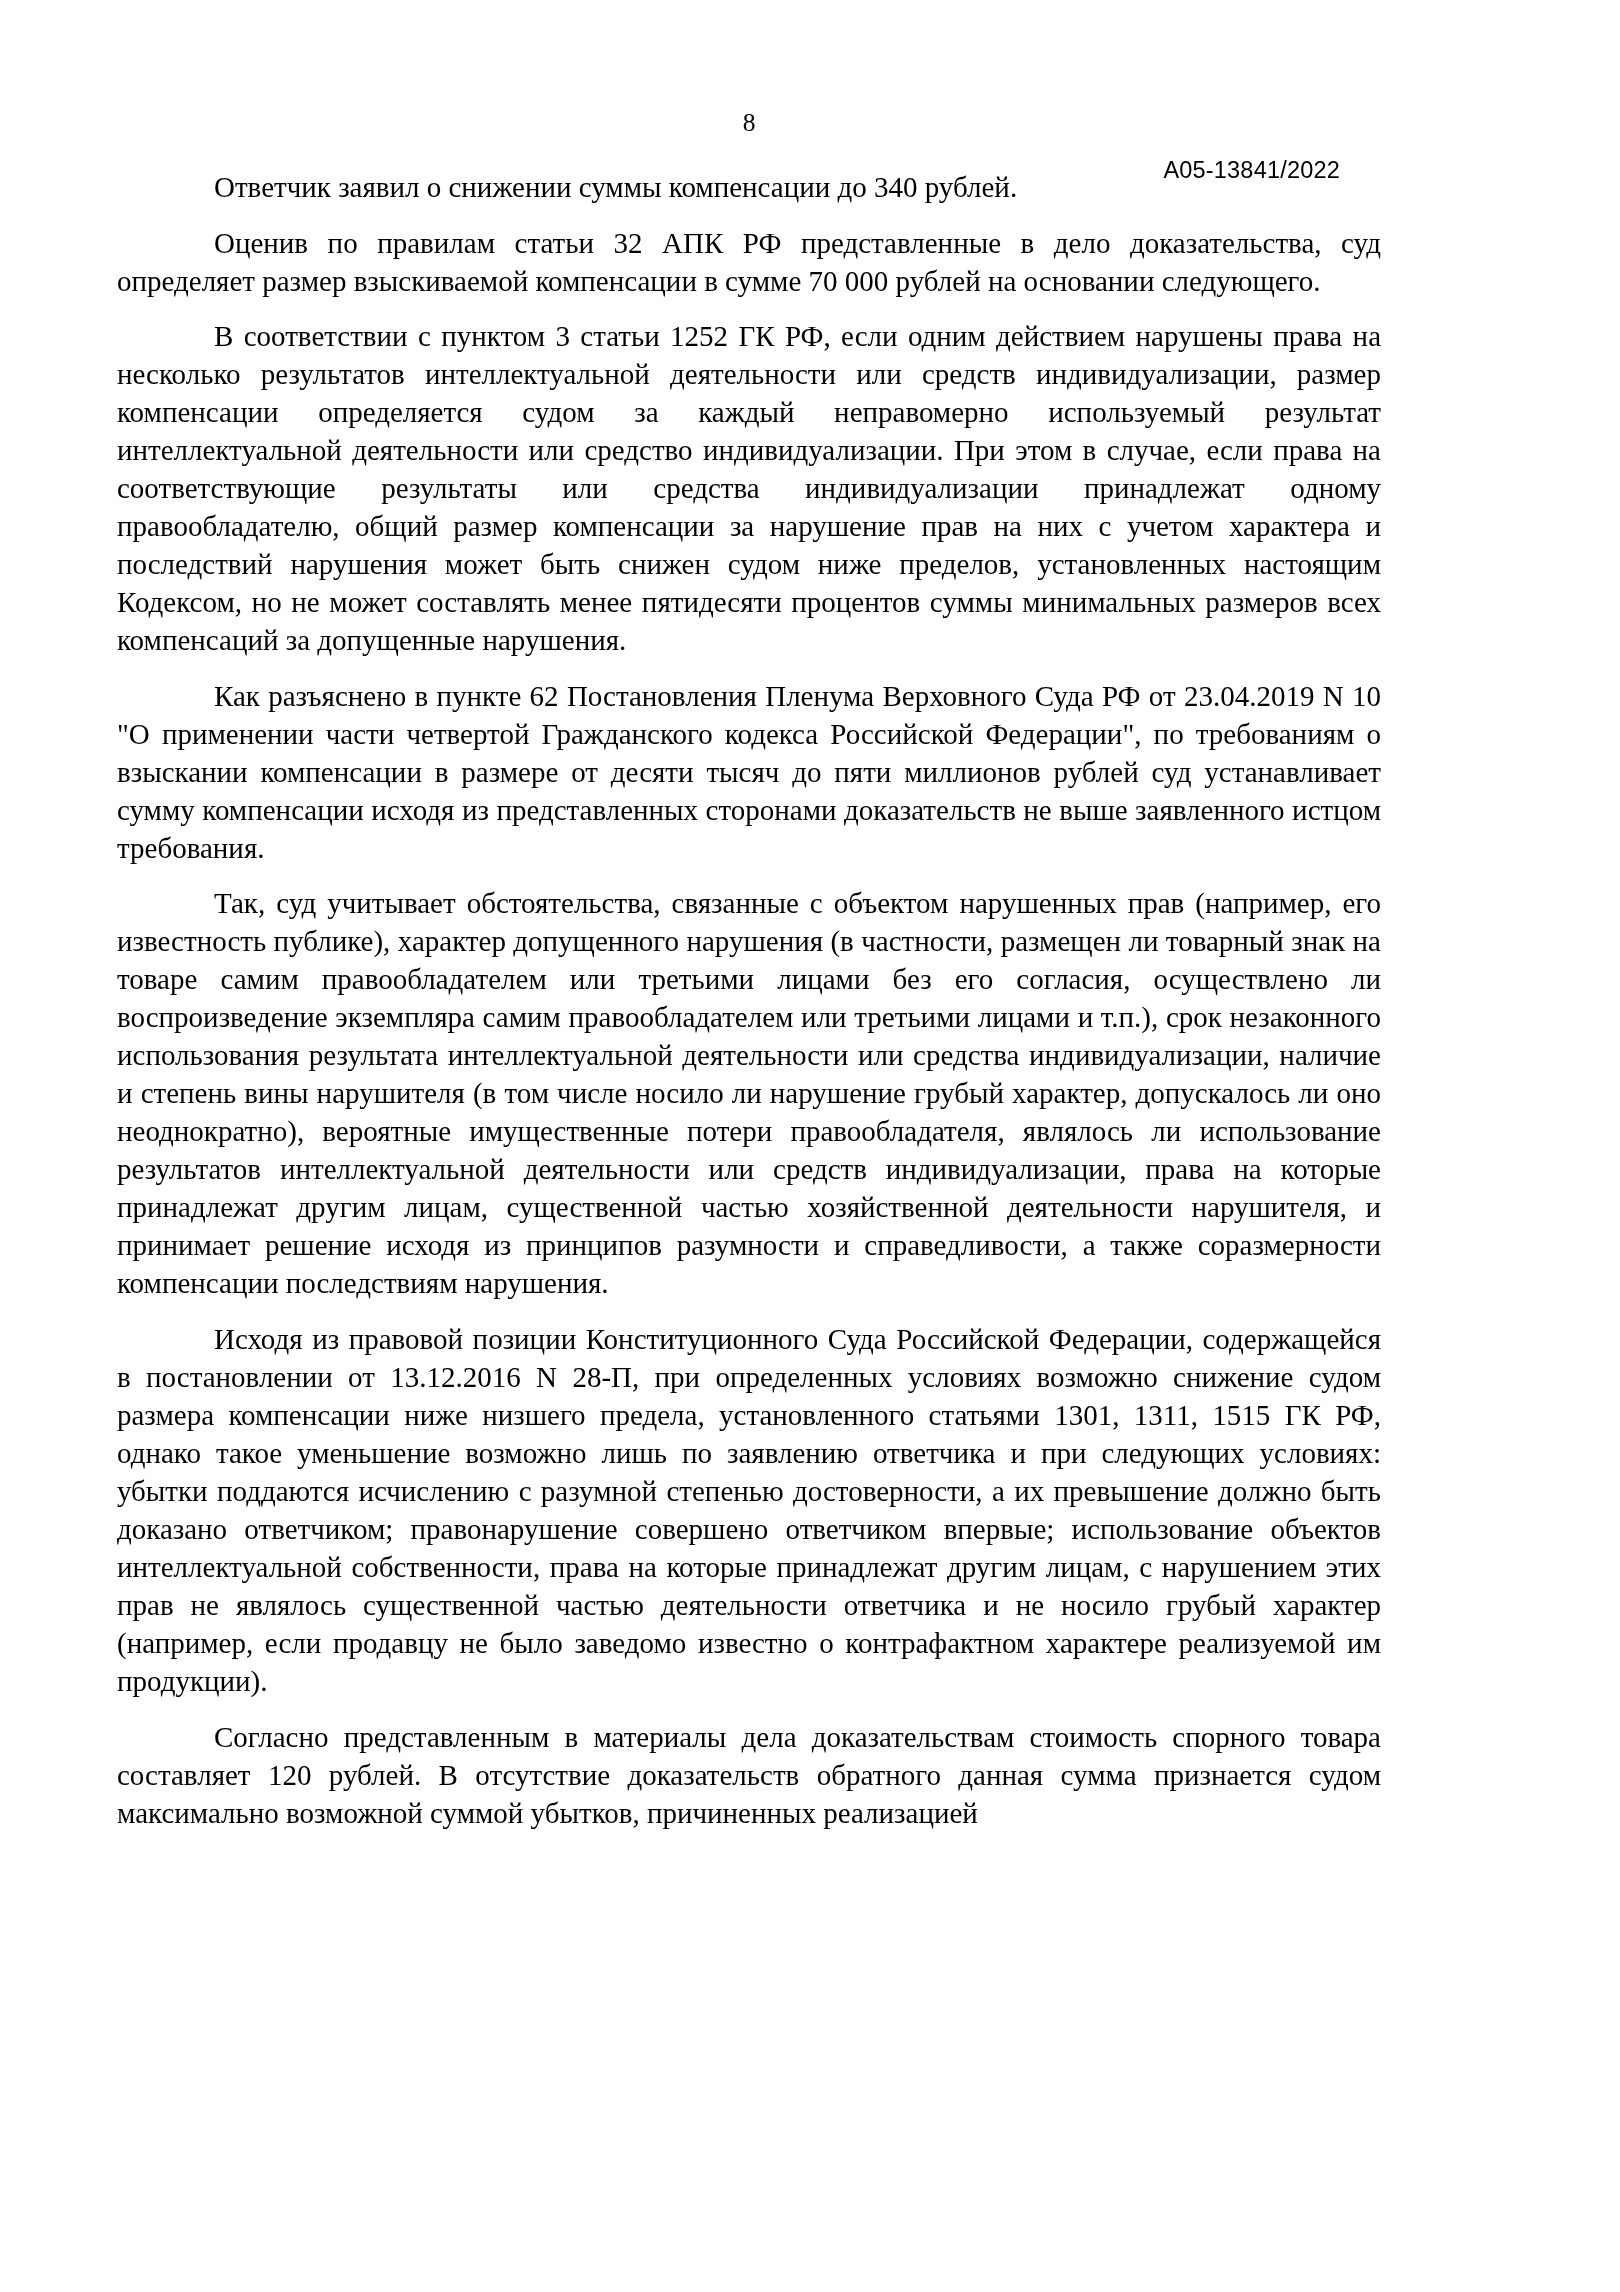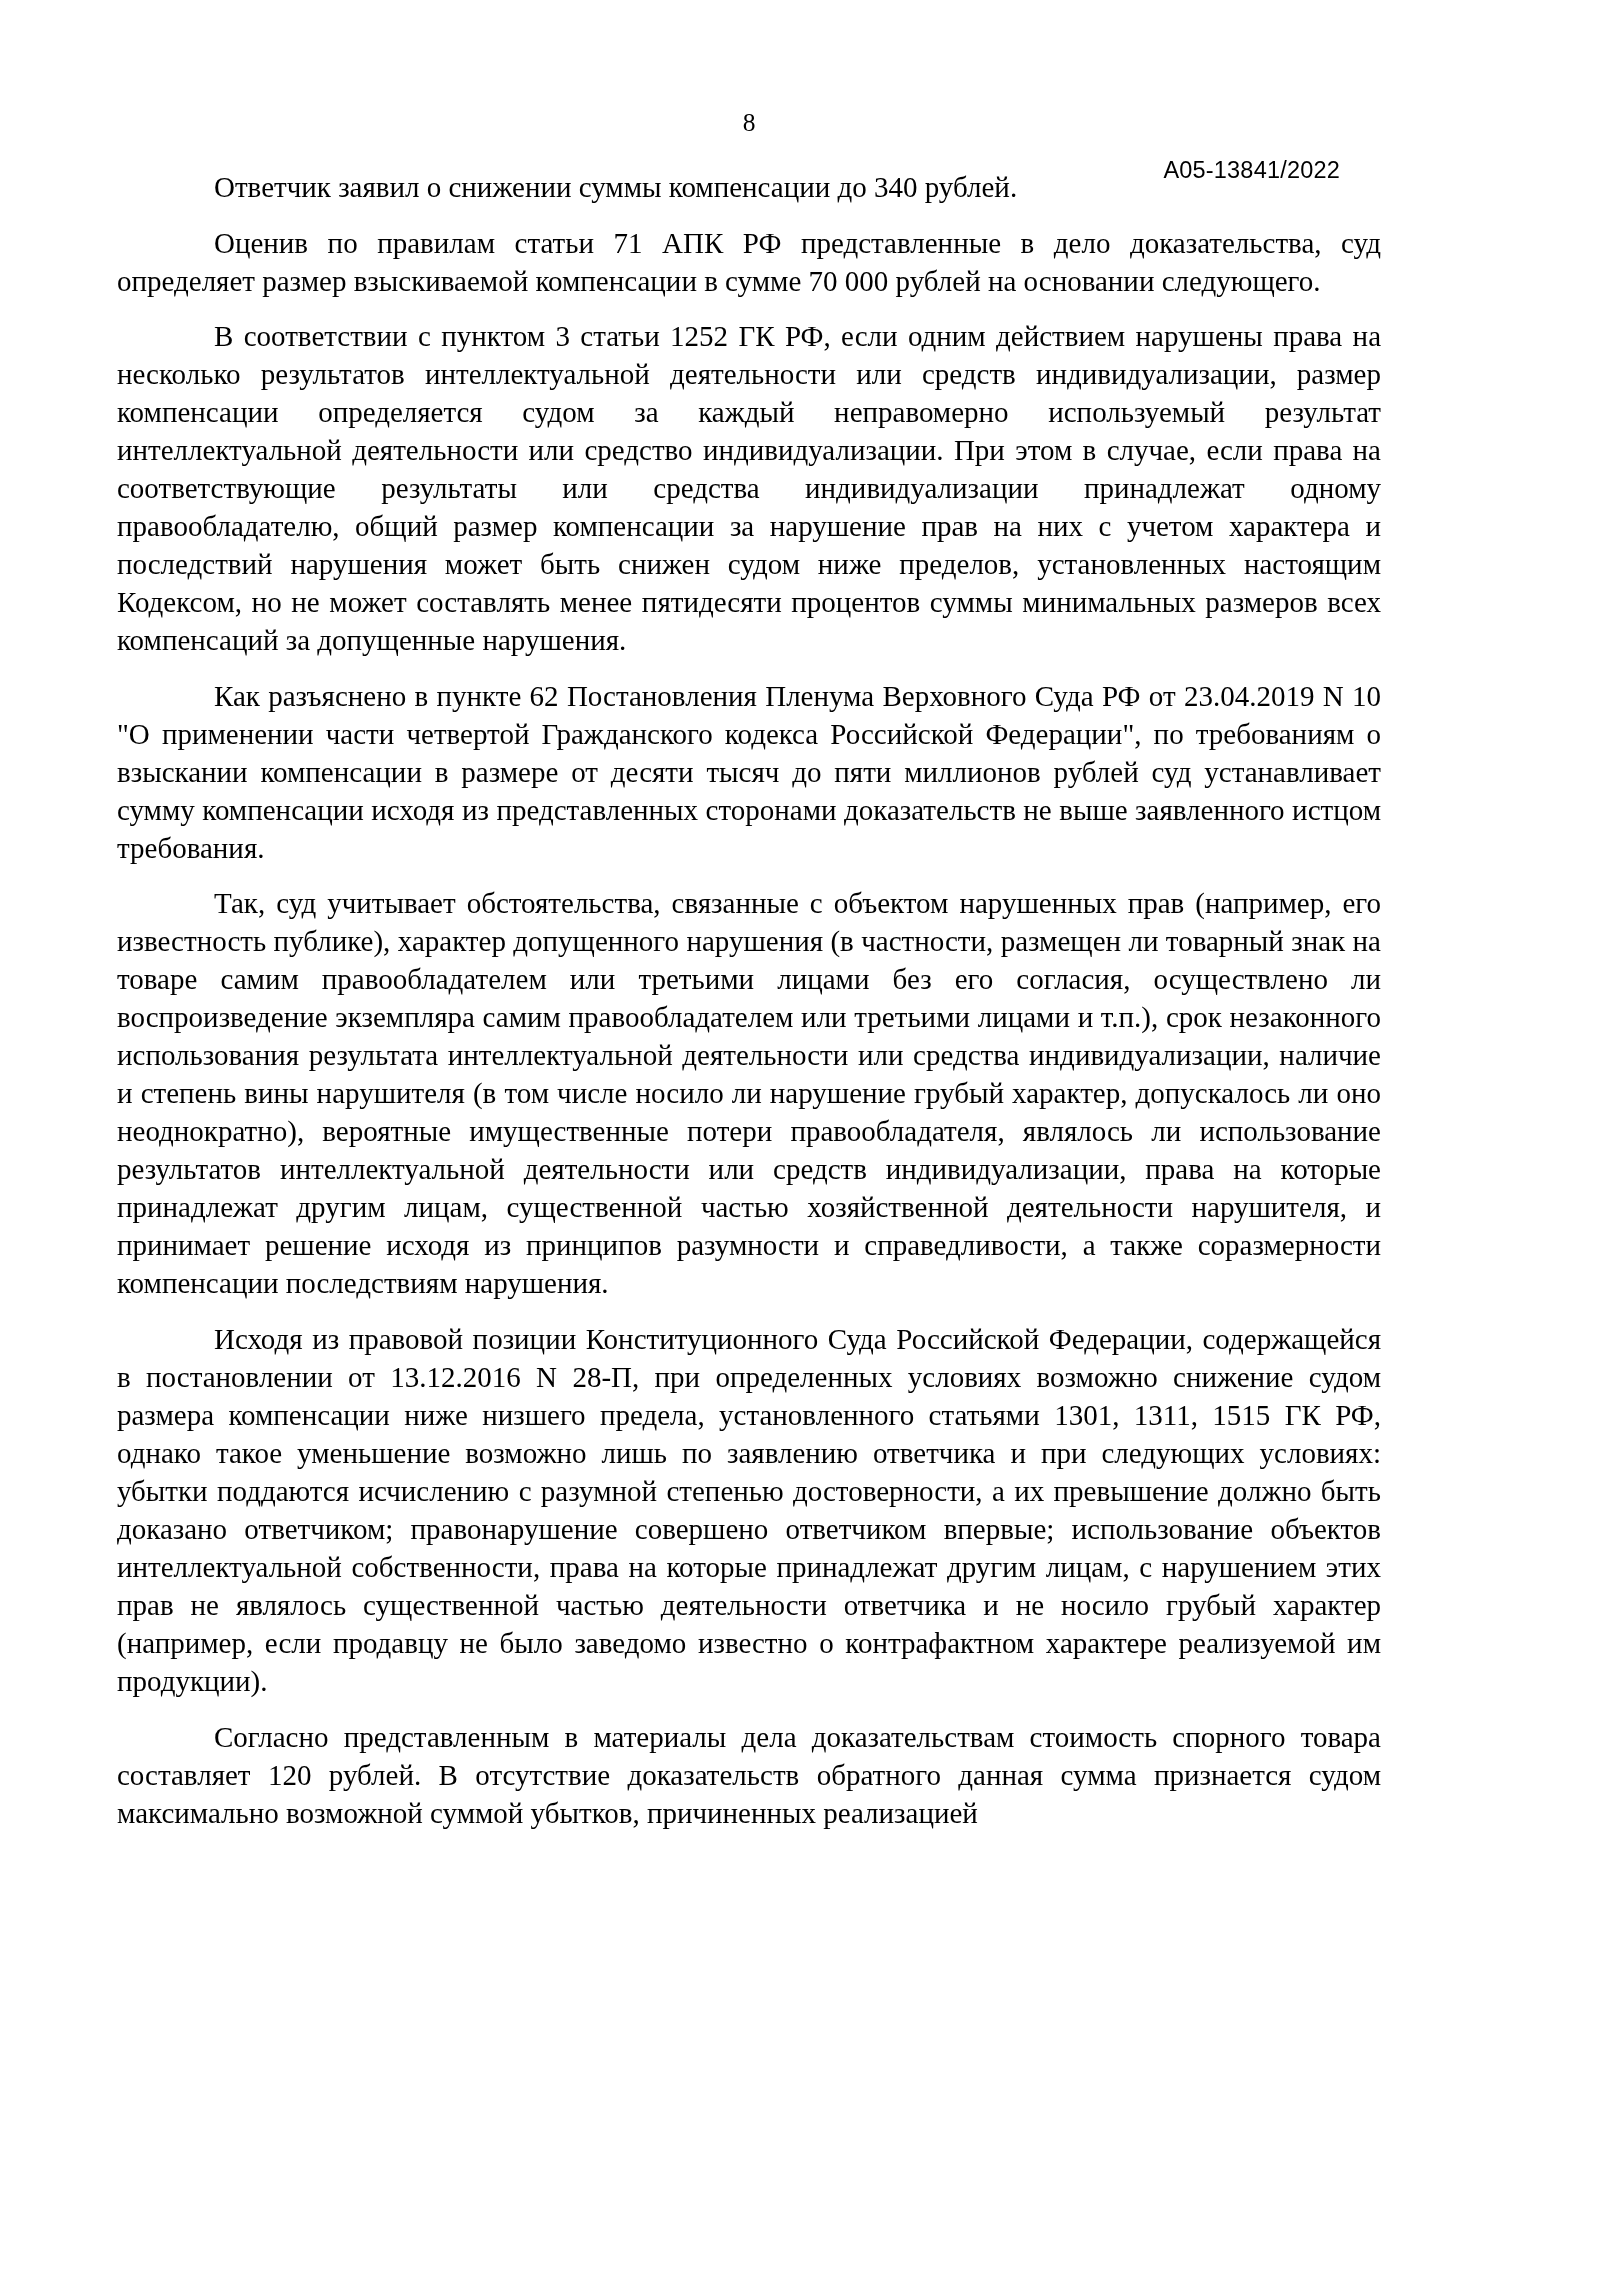--- a/index.html
+++ b/index.html
@@ -55,21 +55,21 @@
 <body>
 
 <div class="page">
 
   <div class="page-number">8</div>
 
   <div class="case-number">A05-13841/2022</div>
 
   <div class="text-block">
     <p>Ответчик заявил о снижении суммы компенсации до 340 рублей.</p>
-    <p>Оценив по правилам статьи 71 АПК РФ представленные в дело доказательства, суд определяет размер взыскиваемой компенсации в сумме 70 000 рублей на основании следующего.</p>
+    <p>Оценив по правилам статьи 32 АПК РФ представленные в дело доказательства, суд определяет размер взыскиваемой компенсации в сумме 70 000 рублей на основании следующего.</p>
     <p>В соответствии с пунктом 3 статьи 1252 ГК РФ, если одним действием нарушены права на несколько результатов интеллектуальной деятельности или средств индивидуализации, размер компенсации определяется судом за каждый неправомерно используемый результат интеллектуальной деятельности или средство индивидуализации. При этом в случае, если права на соответствующие результаты или средства индивидуализации принадлежат одному правообладателю, общий размер компенсации за нарушение прав на них с учетом характера и последствий нарушения может быть снижен судом ниже пределов, установленных настоящим Кодексом,  но не может составлять менее пятидесяти процентов суммы минимальных размеров всех компенсаций за допущенные нарушения.</p>
     <p>Как разъяснено в пункте 62 Постановления Пленума Верховного Суда РФ от 23.04.2019 N 10 "О применении части четвертой Гражданского кодекса Российской Федерации", по требованиям о взыскании компенсации в размере от десяти тысяч до пяти миллионов рублей суд устанавливает сумму компенсации исходя из представленных сторонами доказательств не выше заявленного истцом требования.</p>
     <p>Так, суд учитывает обстоятельства, связанные с объектом нарушенных прав (например, его известность публике), характер допущенного нарушения (в частности, размещен ли товарный знак на товаре самим правообладателем или третьими лицами без его согласия, осуществлено ли воспроизведение экземпляра самим правообладателем или третьими лицами и т.п.), срок незаконного использования результата интеллектуальной деятельности или средства индивидуализации, наличие и степень вины нарушителя (в том числе носило ли нарушение грубый характер, допускалось ли оно неоднократно), вероятные имущественные потери правообладателя, являлось ли использование результатов интеллектуальной деятельности или средств индивидуализации, права на которые принадлежат другим лицам, существенной частью хозяйственной деятельности нарушителя, и принимает решение исходя из принципов разумности и справедливости, а также соразмерности компенсации последствиям нарушения.</p>
     <p>Исходя из правовой позиции Конституционного Суда Российской Федерации, содержащейся в постановлении от 13.12.2016 N 28-П, при определенных условиях возможно снижение судом размера компенсации ниже низшего предела, установленного статьями 1301, 1311, 1515 ГК РФ, однако такое уменьшение возможно лишь по заявлению ответчика и при следующих условиях: убытки поддаются исчислению с разумной степенью достоверности, а их превышение должно быть доказано ответчиком; правонарушение совершено ответчиком впервые; использование объектов интеллектуальной собственности, права на которые принадлежат другим лицам, с нарушением этих прав не являлось существенной частью деятельности ответчика и не носило грубый характер (например, если продавцу не было заведомо известно о контрафактном характере реализуемой им продукции).</p>
     <p>Согласно представленным в материалы дела доказательствам стоимость спорного товара составляет 120 рублей. В отсутствие доказательств обратного данная сумма признается судом максимально возможной суммой убытков, причиненных реализацией</p>
   </div>
 
 </div>
 
 

